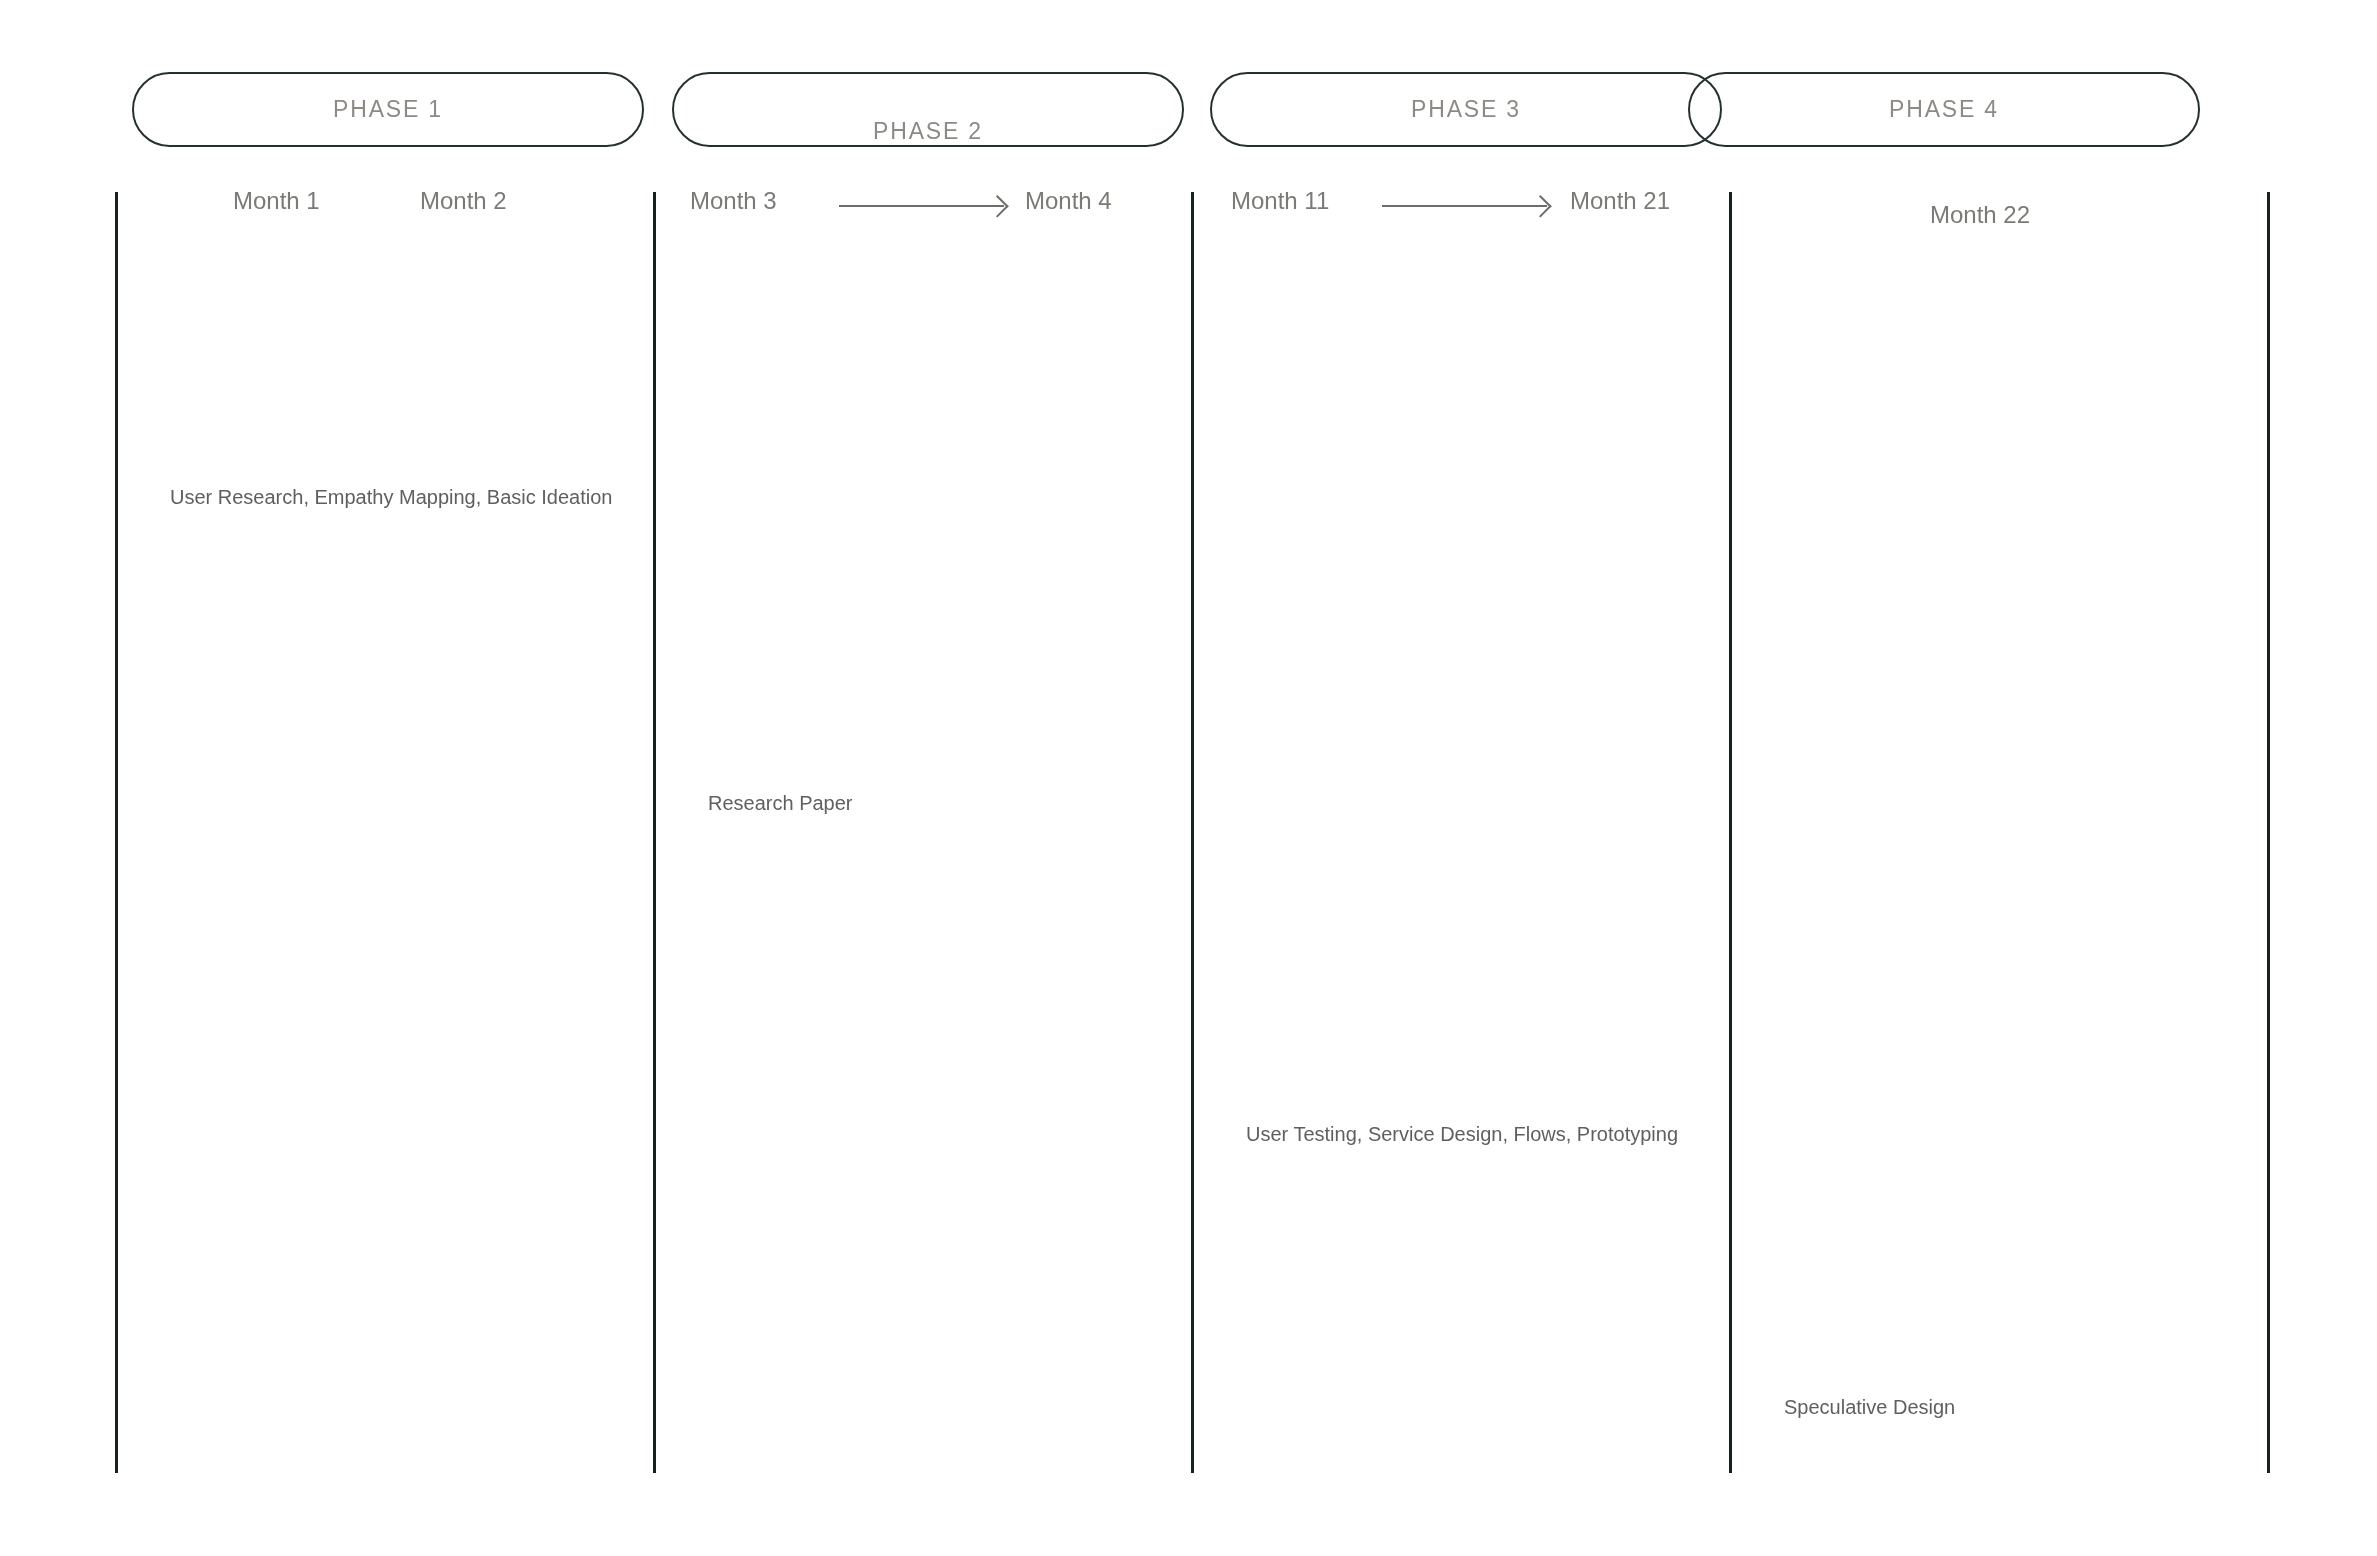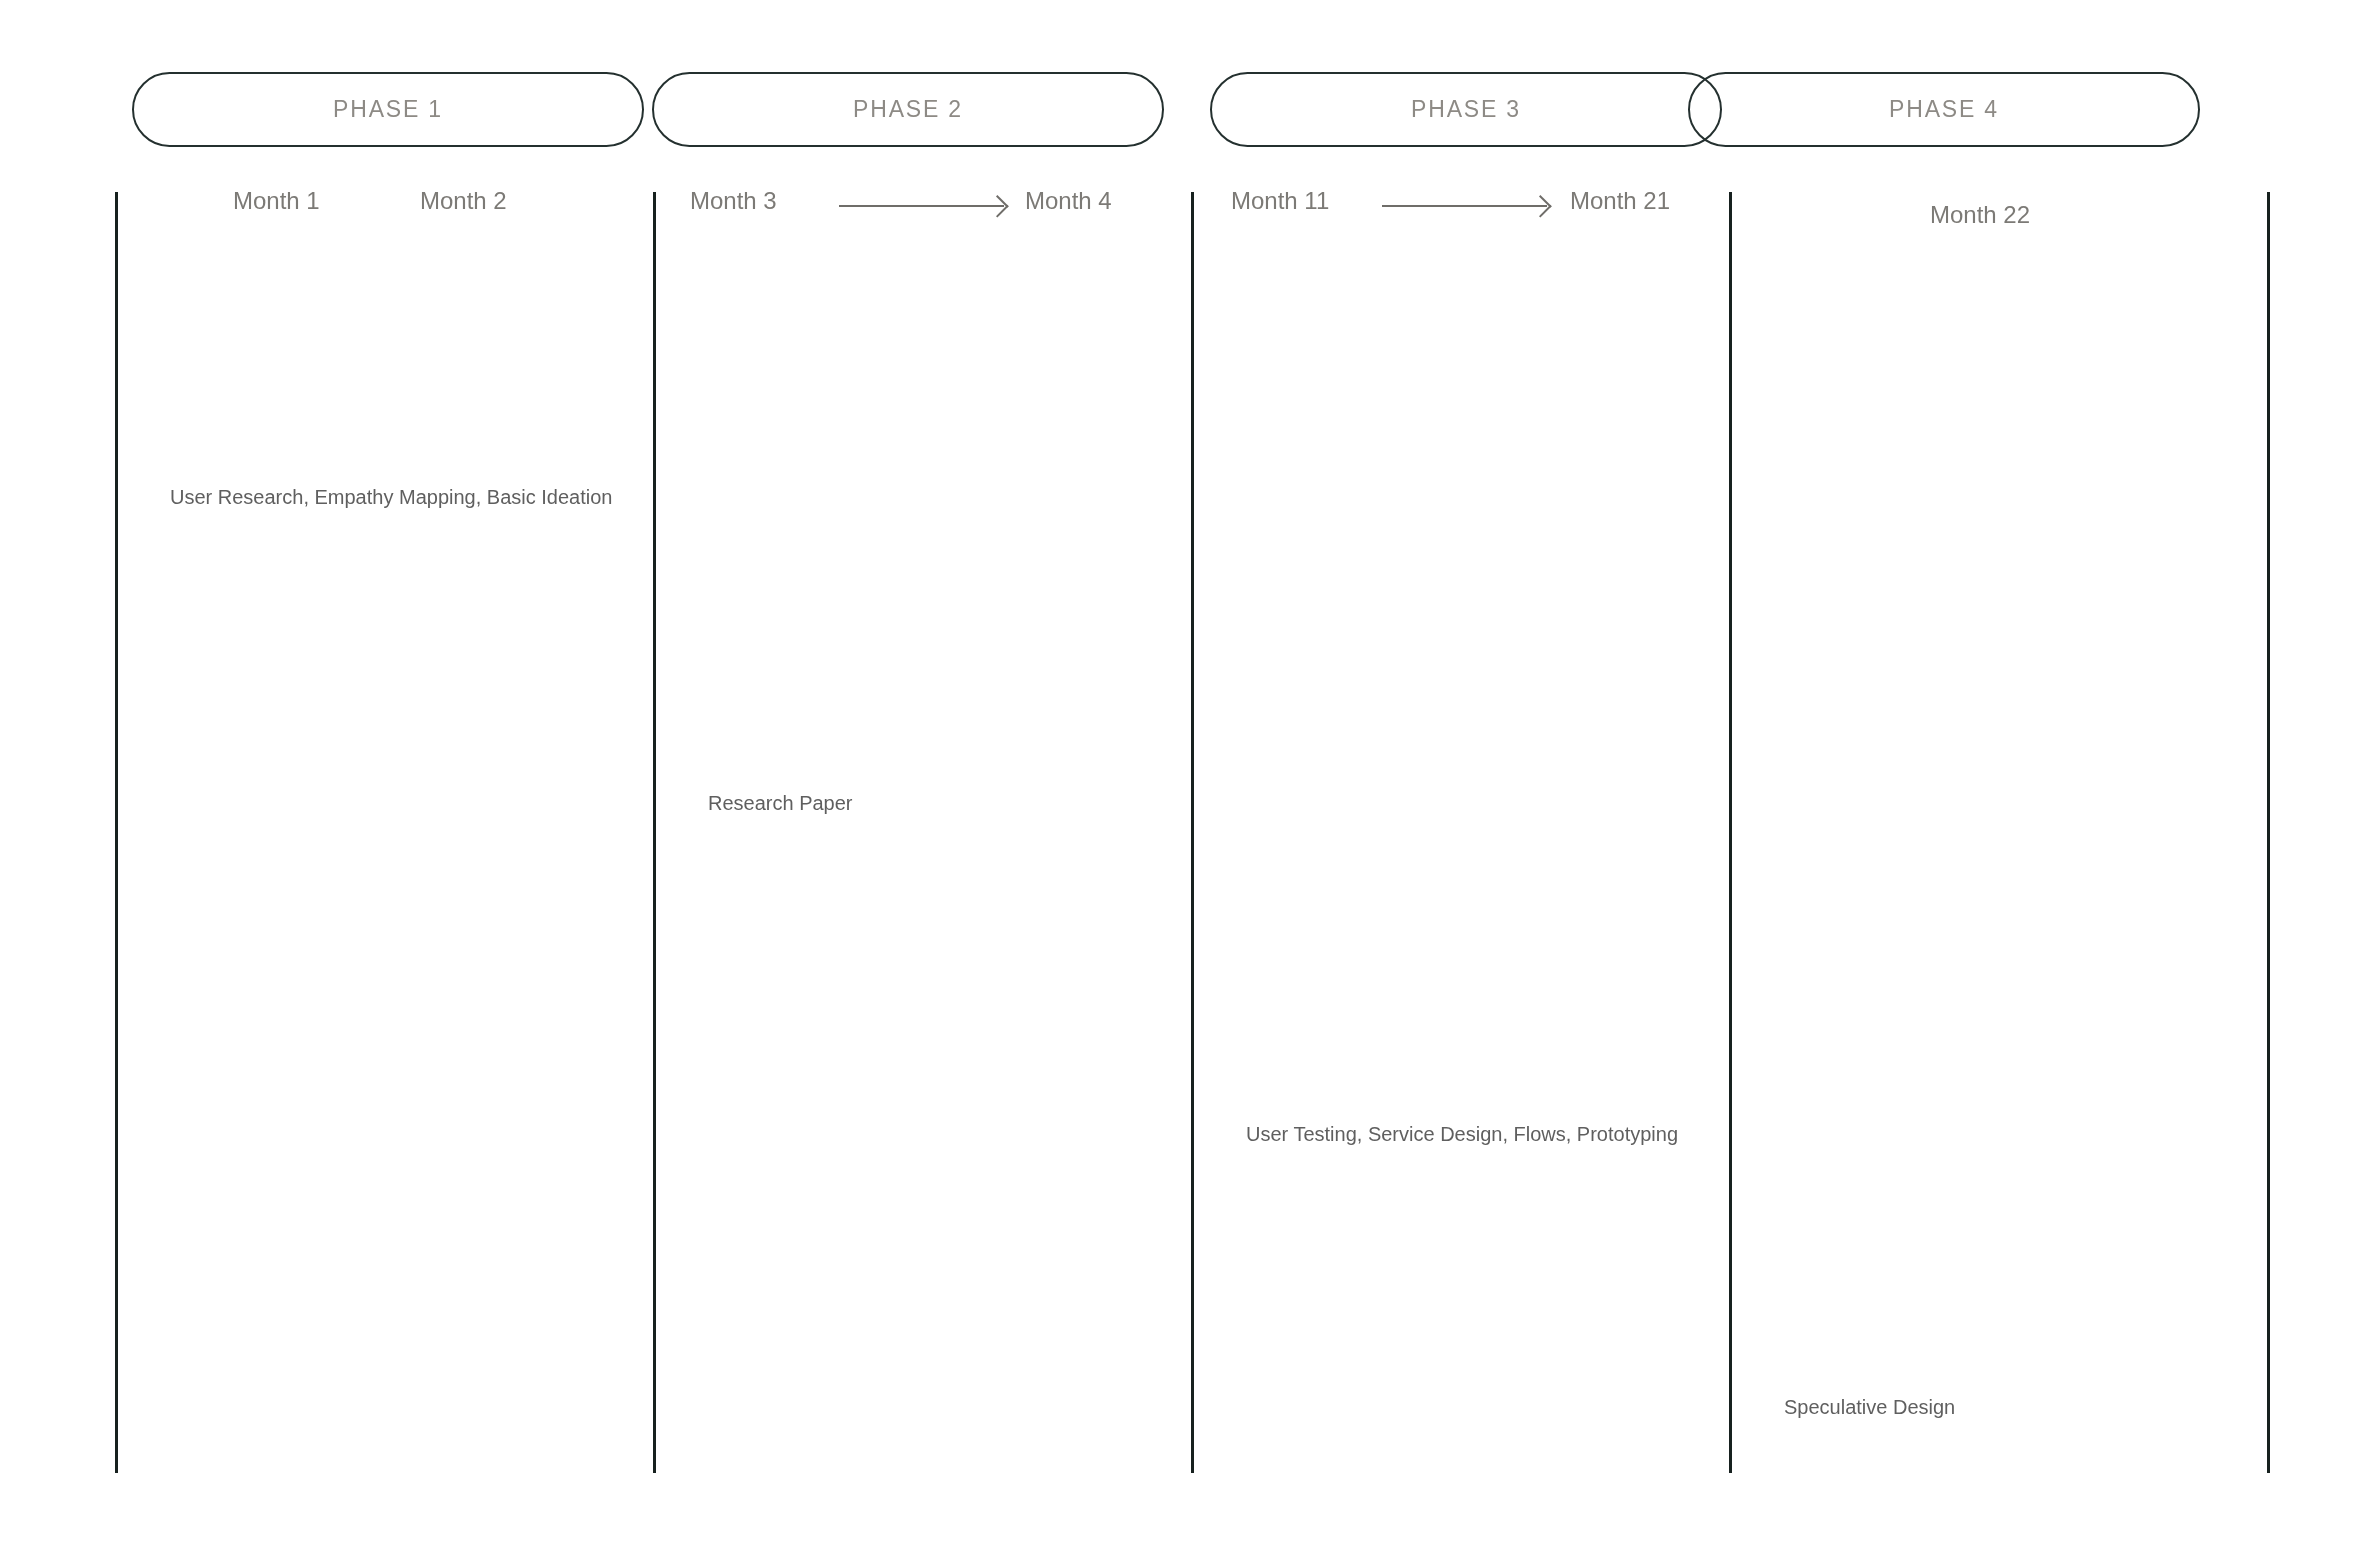--- a/index.html
+++ b/index.html
@@ -116,21 +116,21 @@
 </style>
 </head>
 <body>
 
 <div id="stage">
 
   <div class="phase-row">
       <div class="phase-pill" style="left: 132px; width: 512px;">
         <span class="phase-label">PHASE 1</span>
       </div>
-      <div class="phase-pill" style="left: 652px; width: 512px;">
+      <div class="phase-pill" style="left: 672px; width: 512px; align-items: flex-end;">
         <span class="phase-label">PHASE 2</span>
       </div>
       <div class="phase-pill" style="left: 1210px; width: 512px;">
         <span class="phase-label">PHASE 3</span>
       </div>
       <div class="phase-pill" style="left: 1688px; width: 512px;">
         <span class="phase-label">PHASE 4</span>
       </div>
     </div>
 

